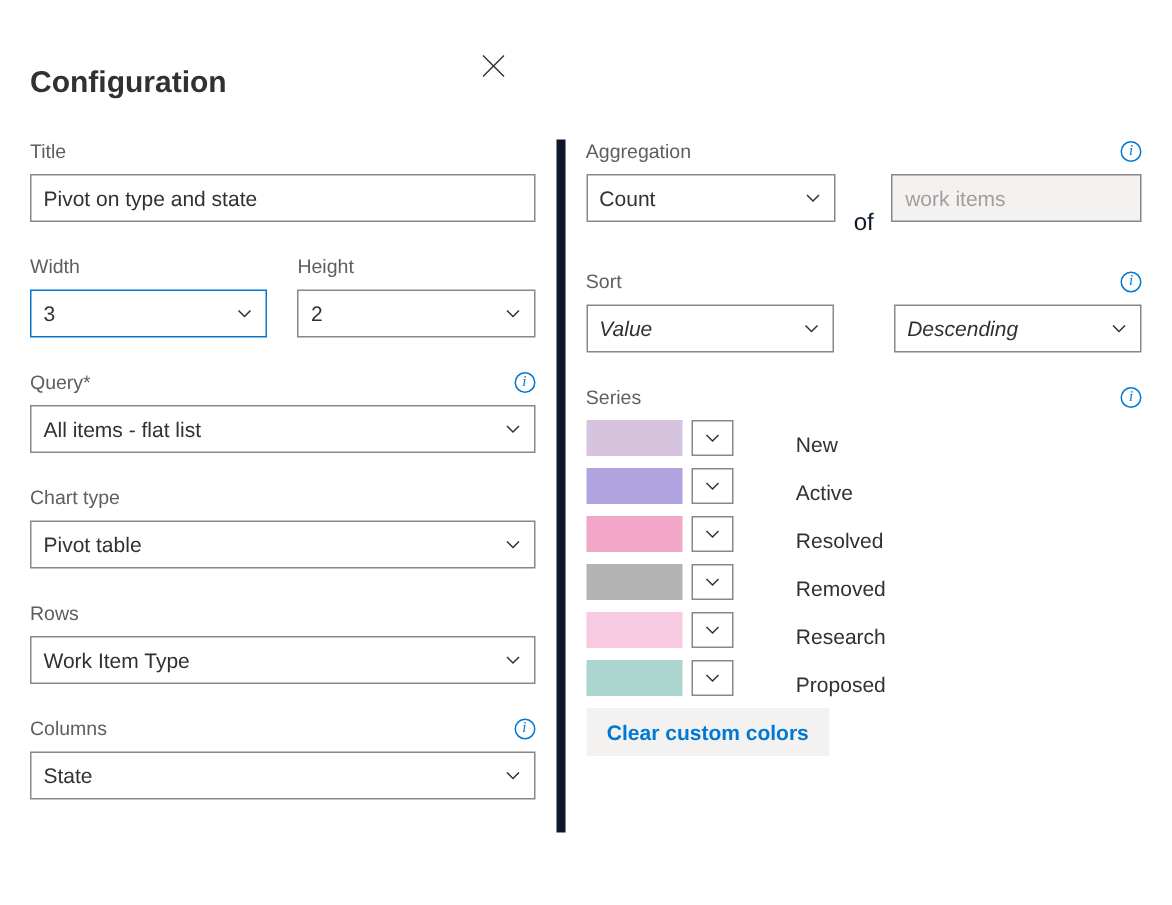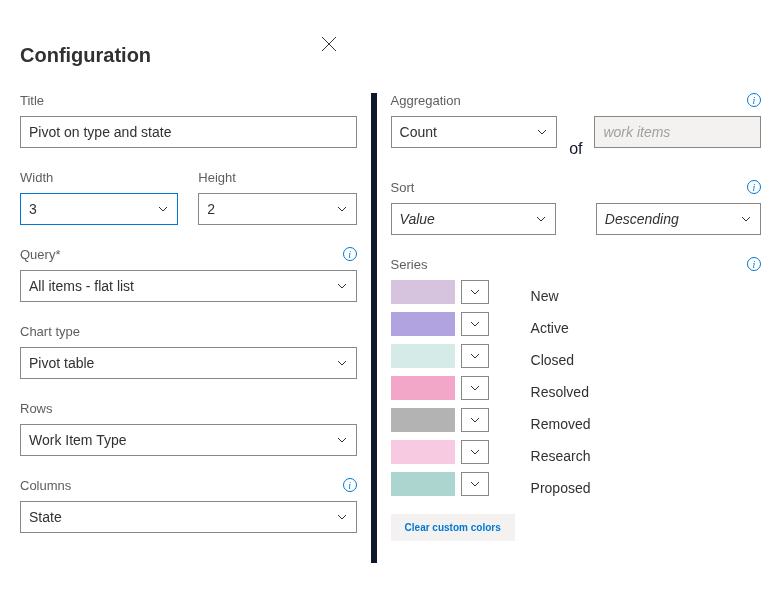--- a/index.html
+++ b/index.html
@@ -41,20 +41,21 @@
       width: 392px;
       border-left: 6px solid #0f172a;
       padding-left: 14px;
     }
     .field {
       margin-bottom: 22px;
     }
     .label-row {
       display: flex;
       justify-content: space-between;
+      align-items: center;
       margin-bottom: 8px;
     }
     .label {
       font-size: 13px;
       color: #605e5c;
     }
     .info-icon {
       width: 14px;
       height: 14px;
       border: 1px solid #0078d4;
@@ -98,21 +99,21 @@
       display: flex;
       gap: 20px;
     }
     .row2 > div { flex: 1; }
     .agg-row {
       display: flex;
       gap: 12px;
     }
     .agg-row .select-box:first-child { flex: 1; }
     .of-text { font-size: 16px; color: #0f172a; margin-top: 24px; }
-    .agg-row .select-box.disabled { flex: 1; font-style: italic; }
+    .agg-row .select-box.disabled { flex: 1; }
     .sort-row {
       display: flex;
       gap: 40px;
       font-style: italic;
     }
     .sort-row > .select-box { flex: 1; }
     .series-row {
       display: flex;
       align-items: flex-end;
       gap: 6px;
@@ -133,25 +134,24 @@
       cursor: pointer;
       background: #fff;
     }
     .series-label {
       margin-left: 36px;
       font-size: 14px;
       color: #323130;
     }
     .clear-btn {
       display: inline-block;
-      margin-top: 10px;
       padding: 8px 14px;
       background: #f3f2f1;
       color: #0078d4;
-      font-size: 10px;
+      font-size: 14px;
       font-weight: 600;
       cursor: pointer;
       text-align: right;
     }
     .series-list { margin-top: 4px; }
   </style>
 </head>
 <body>
 
 <div class="header">
@@ -331,29 +331,20 @@
           <div class="series-row">
             <span class="swatch" style="background: rgb(176, 163, 224);"></span>
             <span class="swatch-select">
               <svg width="12" height="12" viewBox="0 0 12 12">
                 <polyline points="2,4 6,8 10,4" fill="none" stroke="#323130" stroke-width="1"></polyline>
               </svg>
             </span>
             <span class="series-label">Active</span>
           </div>
           <div class="series-row">
-            <span class="swatch" style="background: rgb(213, 235, 232);"></span>
-            <span class="swatch-select">
-              <svg width="12" height="12" viewBox="0 0 12 12">
-                <polyline points="2,4 6,8 10,4" fill="none" stroke="#323130" stroke-width="1"></polyline>
-              </svg>
-            </span>
-            <span class="series-label">Closed</span>
-          </div>
-          <div class="series-row">
             <span class="swatch" style="background: rgb(242, 166, 200);"></span>
             <span class="swatch-select">
               <svg width="12" height="12" viewBox="0 0 12 12">
                 <polyline points="2,4 6,8 10,4" fill="none" stroke="#323130" stroke-width="1"></polyline>
               </svg>
             </span>
             <span class="series-label">Resolved</span>
           </div>
           <div class="series-row">
             <span class="swatch" style="background: rgb(179, 179, 179);"></span>

